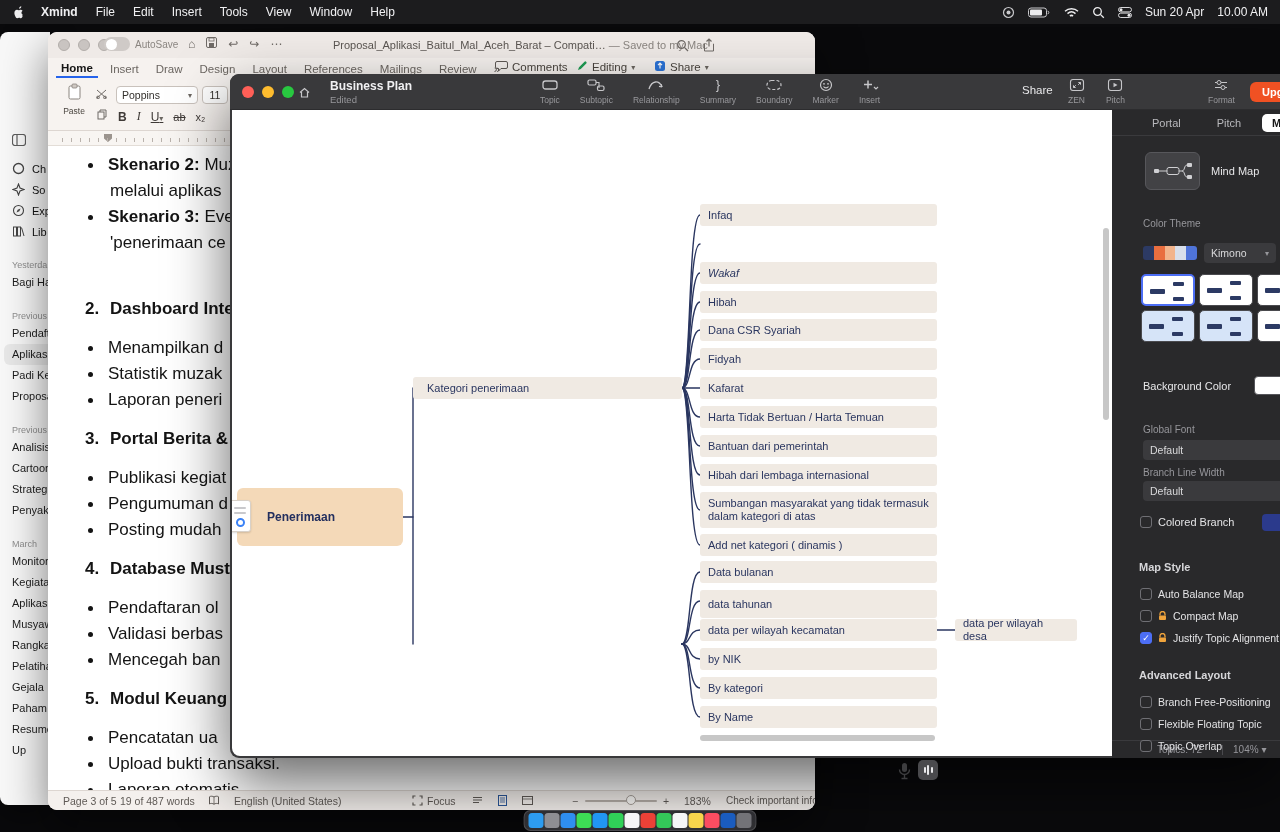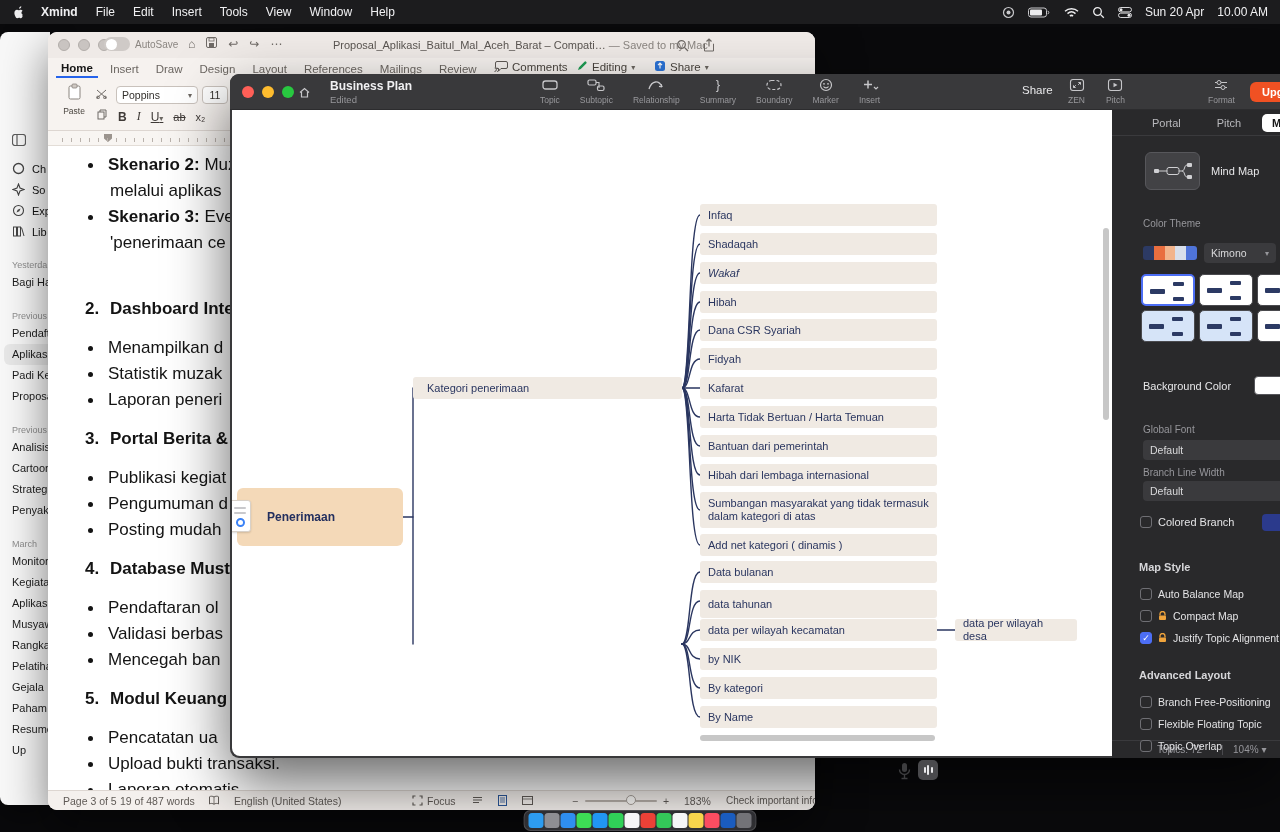--- a/index.html
+++ b/index.html
@@ -633,23 +633,20 @@
               <span class="mm-note-line"></span>
               <span class="mm-note-circle"></span>
             </span>
           </div>
           <div class="mm-branch" style="left: 181px; top: 267px; width: 269px; height: 22px;">
             <span>Kategori penerimaan</span>
           </div>
           <div class="mm-child" style="left: 468px; top: 94px; width: 237px; height: 22px;">
             <span>Infaq</span>
           </div>
-          <div class="mm-child" style="left: 468px; top: 123px; width: 237px; height: 22px;">
-            <span>Shadaqah</span>
-          </div>
           <div class="mm-child" style="left: 468px; top: 152px; width: 237px; height: 22px; font-style: italic;">
             <span>Wakaf</span>
           </div>
           <div class="mm-child" style="left: 468px; top: 181px; width: 237px; height: 22px;">
             <span>Hibah</span>
           </div>
           <div class="mm-child" style="left: 468px; top: 209px; width: 237px; height: 22px;">
             <span>Dana CSR Syariah</span>
           </div>
           <div class="mm-child" style="left: 468px; top: 238px; width: 237px; height: 22px;">

